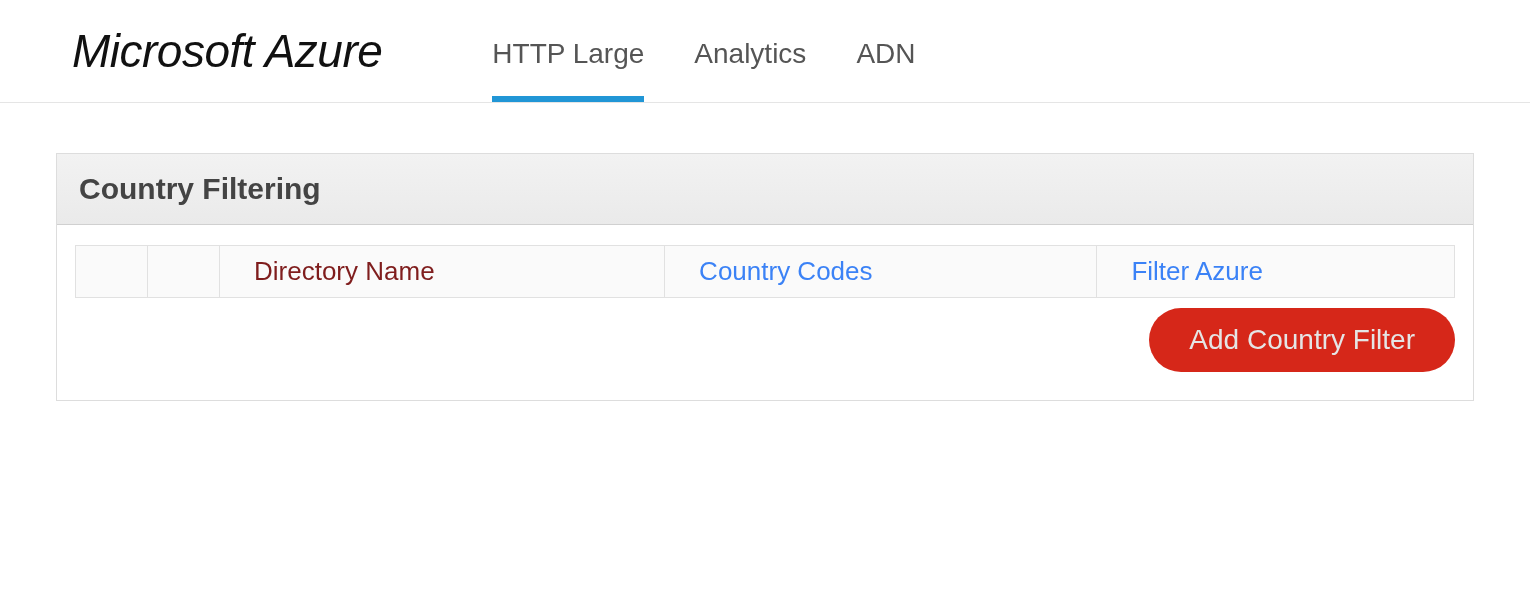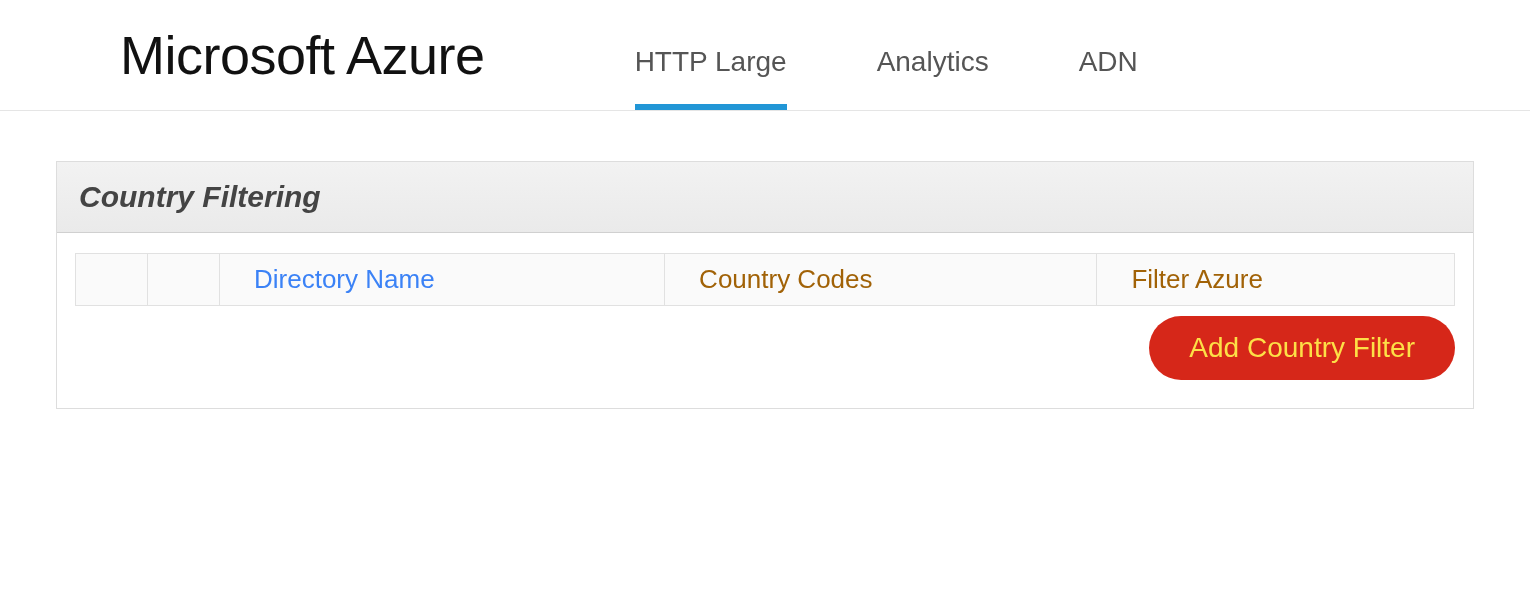--- a/index.html
+++ b/index.html
@@ -10,84 +10,83 @@
     }
 
     
     .topbar {
       display: flex;
       align-items: flex-end;
       border-bottom: 1px solid #e5e5e5;
       padding: 0 28px 0 0;
     }
     .logo {
-      font-size: 54px;
+      font-size: 46px;
       font-weight: 400;
       color: #111;
-      padding: 24px 50px 24px 120px;
+      padding: 24px 50px 24px 72px;
       letter-spacing: -0.5px;
       white-space: nowrap;
+      font-style: italic;
     }
     .nav {
       display: flex;
       gap: 50px;
       margin-left: 60px;
     }
     .nav-tab {
       font-size: 28px;
       color: #555;
       padding: 30px 0 26px 0;
       cursor: pointer;
       border-bottom: 6px solid transparent;
       white-space: nowrap;
-      margin-left: 40px;
     }
     .nav-tab.active {
       border-bottom-color: #2196d6;
     }
 
     
     .card {
       margin: 50px 56px 30px 56px;
       border: 1px solid #ddd;
       background: #fff;
     }
     .card-header {
       background: linear-gradient(#f2f2f2, #eaeaea);
       border-bottom: 1px solid #d0d0d0;
       padding: 18px 22px;
     }
     .card-header h2 {
       font-size: 30px;
       font-weight: 700;
       color: #444;
-      font-style: italic;
     }
     .card-body {
       padding: 20px 18px 28px;
     }
 
     
     table {
       width: 100%;
       border-collapse: collapse;
       font-size: 26px;
     }
     th, td {
       border: 1px solid #e1e1e1;
       padding: 10px 34px;
       text-align: left;
-      color: #a16207;
+      color: #3b82f6;
       font-weight: 400;
     }
     th {
       background: #fafafa;
     }
     th.sort-active {
-      color: #3b82f6;
+      color: #7f1d1d;
     }
     .col-edit, .col-del {
       width: 72px;
       text-align: center;
       padding-left: 0;
       padding-right: 0;
     }
     td.col-edit, td.col-del {
       font-size: 24px;
     }
@@ -97,21 +96,21 @@
     .icon-del  svg { width: 24px; height: 24px; display:inline-block; vertical-align:middle; }
 
     
     .btn-row {
       display: flex;
       justify-content: flex-end;
       margin-top: 10px;
     }
     .btn-add {
       background: #d62719;
-      color: #fde047;
+      color: #e5e5e5;
       font-size: 28px;
       border: none;
       border-radius: 40px;
       padding: 16px 40px;
       cursor: pointer;
     }
   </style>
 </head>
 <body>
 

